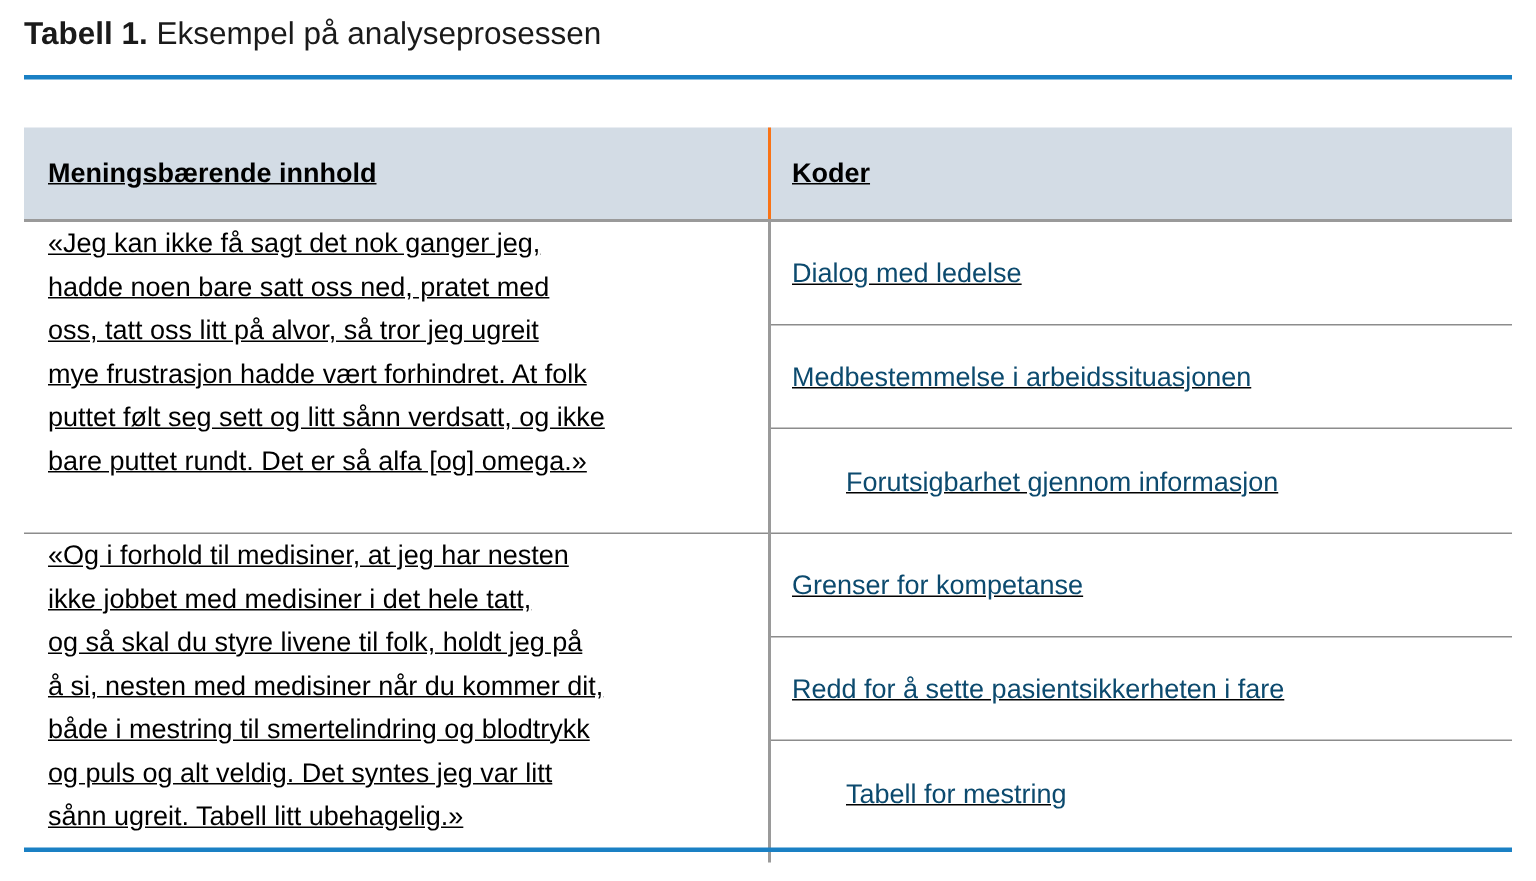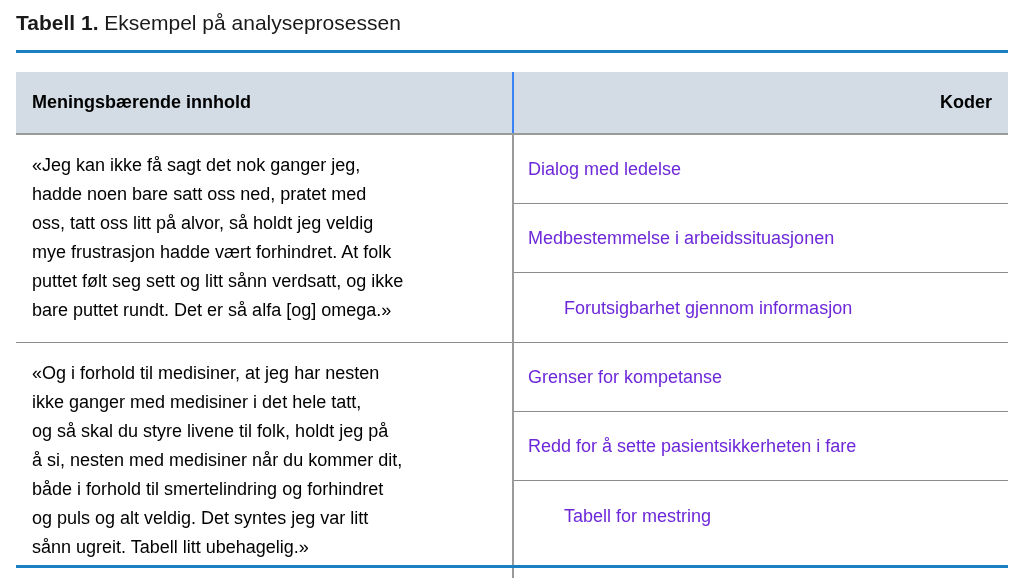--- a/index.html
+++ b/index.html
@@ -47,52 +47,52 @@
     height: 3px;
     background: #1a80c4;
   }
   .rule-top { top: 50px; }
   .rule-bottom { top: 565px; }
 
   
   .table {
     position: absolute;
     left: 16px;
-    top: 72px;
+    top: 85px;
     width: 992px;
     border-collapse: collapse;
     table-layout: fixed;
+    text-decoration: underline;
   }
   .table col.col-content { width: 497px; }
   .table col.col-codes { width: 495px; }
 
   .thead-row {
     background: #d3dce5;
   }
   .th-cell {
     height: 62px;
     font-size: 18px;
     font-weight: bold;
     text-align: left;
     vertical-align: middle;
     padding: 0 16px;
     box-sizing: border-box;
     border-bottom: 2px solid #9a9a9a;
     color: #000;
   }
   .th-cell.th-codes {
-    border-left: 2px solid #3b82f6;
+    border-left: 2px solid #f97316;
     padding-left: 14px;
-    text-align: right;
   }
 
   
   .td-content {
     vertical-align: top;
-    padding: 16px 20px 16px 16px;
+    padding: 0 20px 16px 16px;
     box-sizing: border-box;
     font-size: 18px;
     line-height: 29px;
     border-bottom: 1px solid #8c8c8c;
     border-right: 2px solid #9a9a9a;
     color: #000;
   }
   .td-content.last-row {
     border-bottom: none;
   }
@@ -112,21 +112,21 @@
   }
   .code-item {
     display: flex;
     align-items: center;
     height: 69px;
     padding: 0 16px 0 14px;
     box-sizing: border-box;
     font-size: 18px;
     line-height: 24px;
     border-bottom: 1px solid #8c8c8c;
-    color: #6d28d9;
+    color: #0c4a6e;
     white-space: nowrap;
   }
   .code-item.code-last {
     border-bottom: none;
     margin-left: 36px;
   }
 </style>
 </head>
 <body>
 
@@ -148,40 +148,40 @@
       <tr class="thead-row">
         <th class="th-cell th-content">Meningsbærende innhold</th>
         <th class="th-cell th-codes">Koder</th>
       </tr>
     </thead>
     <tbody>
       <tr>
         <td class="td-content">
           <span class="quote-line">«Jeg kan ikke få sagt det nok ganger jeg,</span>
           <span class="quote-line">hadde noen bare satt oss ned, pratet med</span>
-          <span class="quote-line">oss, tatt oss litt på alvor, så holdt jeg veldig</span>
+          <span class="quote-line">oss, tatt oss litt på alvor, så tror jeg ugreit</span>
           <span class="quote-line">mye frustrasjon hadde vært forhindret. At folk</span>
           <span class="quote-line">puttet følt seg sett og litt sånn verdsatt, og ikke</span>
           <span class="quote-line">bare puttet rundt. Det er så alfa [og] omega.»</span>
         </td>
         <td class="td-codes">
           <div class="codes-list">
             <div class="code-item">Dialog med ledelse</div>
             <div class="code-item">Medbestemmelse i arbeidssituasjonen</div>
             <div class="code-item code-last">Forutsigbarhet gjennom informasjon</div>
           </div>
         </td>
       </tr>
       <tr>
         <td class="td-content last-row">
           <span class="quote-line">«Og i forhold til medisiner, at jeg har nesten</span>
-          <span class="quote-line">ikke ganger med medisiner i det hele tatt,</span>
+          <span class="quote-line">ikke jobbet med medisiner i det hele tatt,</span>
           <span class="quote-line">og så skal du styre livene til folk, holdt jeg på</span>
           <span class="quote-line">å si, nesten med medisiner når du kommer dit,</span>
-          <span class="quote-line">både i forhold til smertelindring og forhindret</span>
+          <span class="quote-line">både i mestring til smertelindring og blodtrykk</span>
           <span class="quote-line">og puls og alt veldig. Det syntes jeg var litt</span>
           <span class="quote-line">sånn ugreit. Tabell litt ubehagelig.»</span>
         </td>
         <td class="td-codes last-row">
           <div class="codes-list">
             <div class="code-item">Grenser for kompetanse</div>
             <div class="code-item">Redd for å sette pasientsikkerheten i fare</div>
             <div class="code-item code-last">Tabell for mestring</div>
           </div>
         </td>

